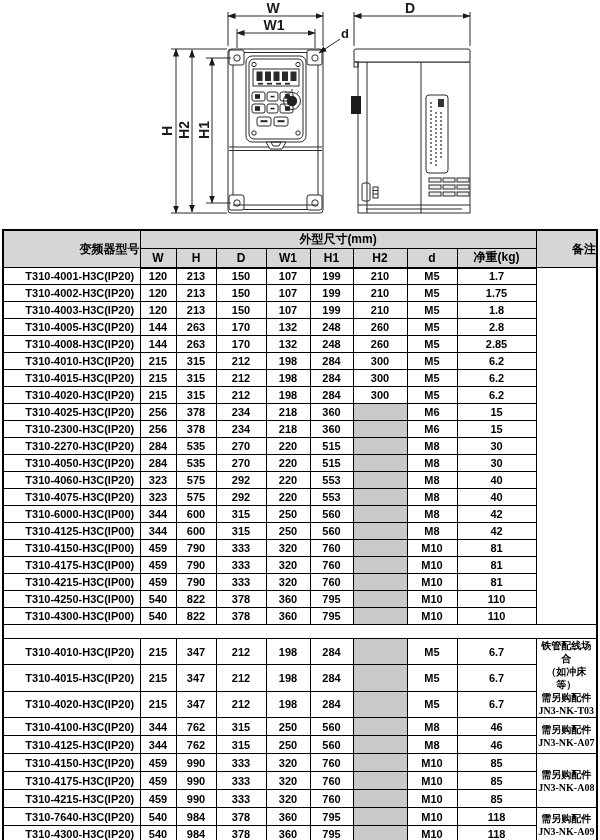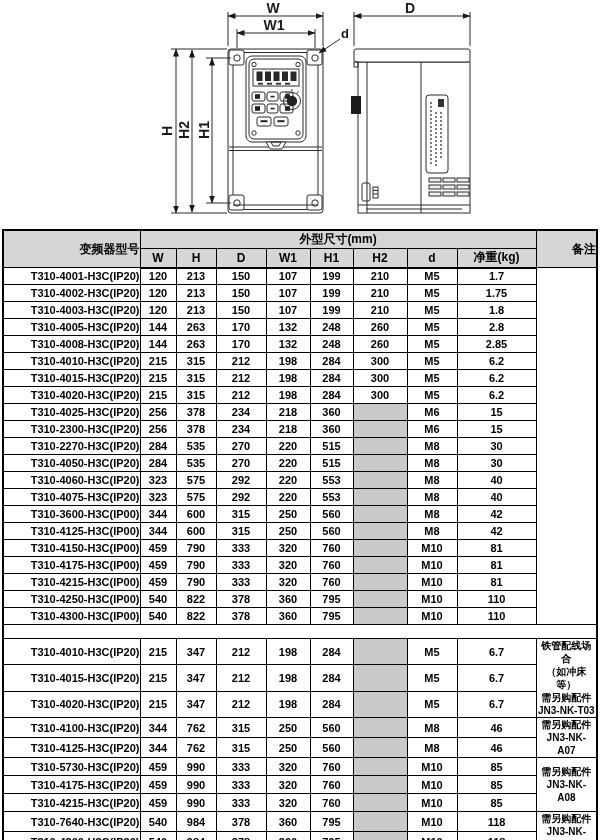--- a/index.html
+++ b/index.html
@@ -30,25 +30,25 @@
   }
   .dims thead th{background:var(--hdr-bg);font-size:12px;border-bottom-width:2px;}
   .dims thead tr.hr1 th{border-bottom-width:1px;}
   .dims thead th.span2{border-bottom-width:2px;text-align:right;}
   .dims tr.hr1{height:18px}
   .dims tr.hr2{height:19px}
   .dims tr.s1{height:17px}
   .dims tr.gap{height:14px}
   .dims tr.s2a{height:25px}
   .dims tr.s2b{height:18px}
-  .dims td.model{text-align:right;padding-left:16px;}
+  .dims td.model{text-align:center;padding-left:16px;}
   .dims td.gx{background:var(--gray-cell);}
   .dims td.remark{
     font-size:10px;line-height:1.3;white-space:pre-line;
-    padding:0 1px;text-align:center;
+    padding:0 1px;text-align:center;font-family:Liberation Serif, serif;
   }
   .dims td.gapcell{border-left:none;border-right:none;}
 </style>
 </head>
 <body>
 
 <div class="page">
 
   <div class="drawing">
     <svg width="600" height="230" viewBox="0 0 600 230">
@@ -385,21 +385,21 @@
           <td>323</td>
           <td>575</td>
           <td>292</td>
           <td>220</td>
           <td>553</td>
           <td class="gx"></td>
           <td>M8</td>
           <td>40</td>
         </tr>
         <tr class="s1">
-          <td class="model">T310-3600-H3C(IP00)</td>
+          <td class="model">T310-6000-H3C(IP00)</td>
           <td>344</td>
           <td>600</td>
           <td>315</td>
           <td>250</td>
           <td>560</td>
           <td class="gx"></td>
           <td>M8</td>
           <td>42</td>
         </tr>
         <tr class="s1">
@@ -526,21 +526,21 @@
           <td>344</td>
           <td>762</td>
           <td>315</td>
           <td>250</td>
           <td>560</td>
           <td class="gx"></td>
           <td>M8</td>
           <td>46</td>
         </tr>
         <tr class="s2b">
-          <td class="model">T310-5730-H3C(IP20)</td>
+          <td class="model">T310-4150-H3C(IP20)</td>
           <td>459</td>
           <td>990</td>
           <td>333</td>
           <td>320</td>
           <td>760</td>
           <td class="gx"></td>
           <td>M10</td>
           <td>85</td>
           <td class="remark" rowspan="3">需另购配件
 JN3-NK-A08</td>

